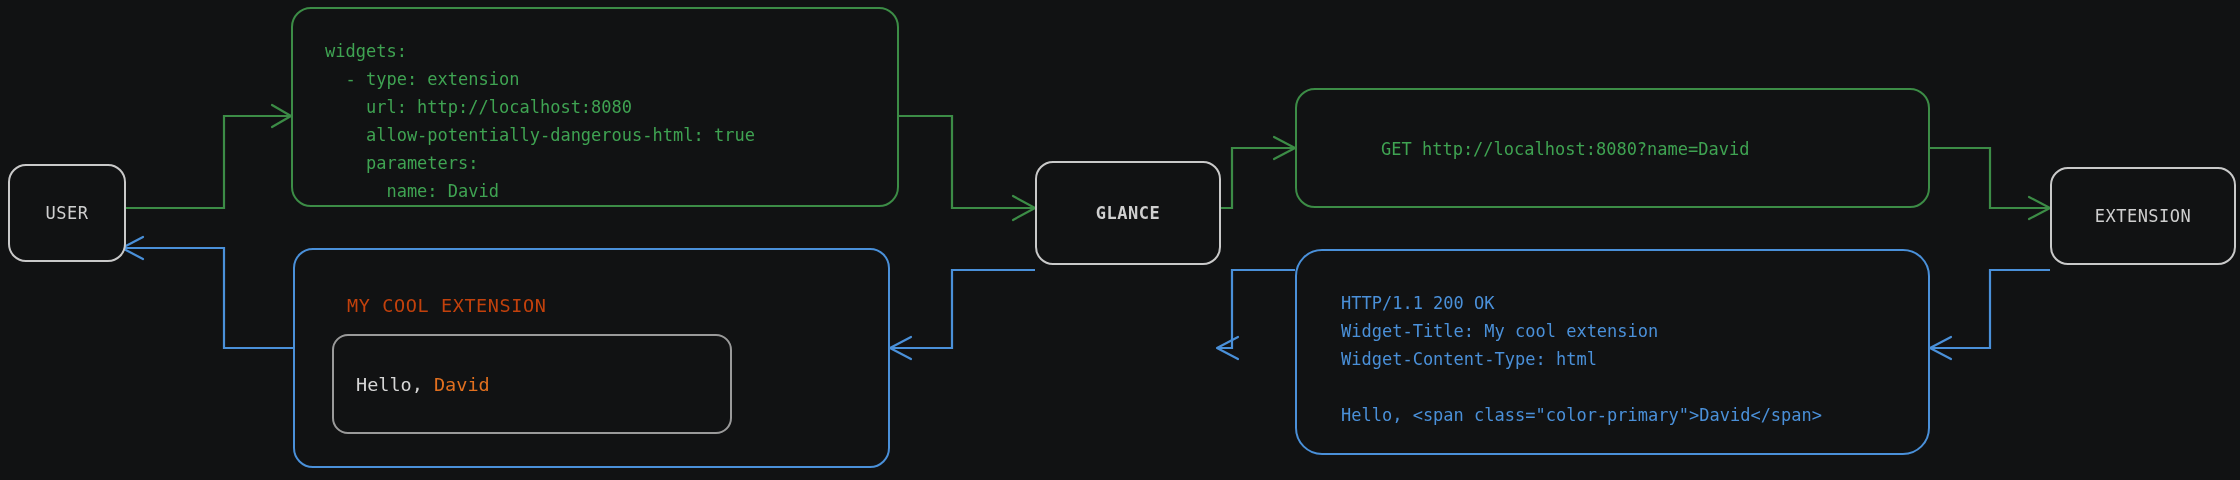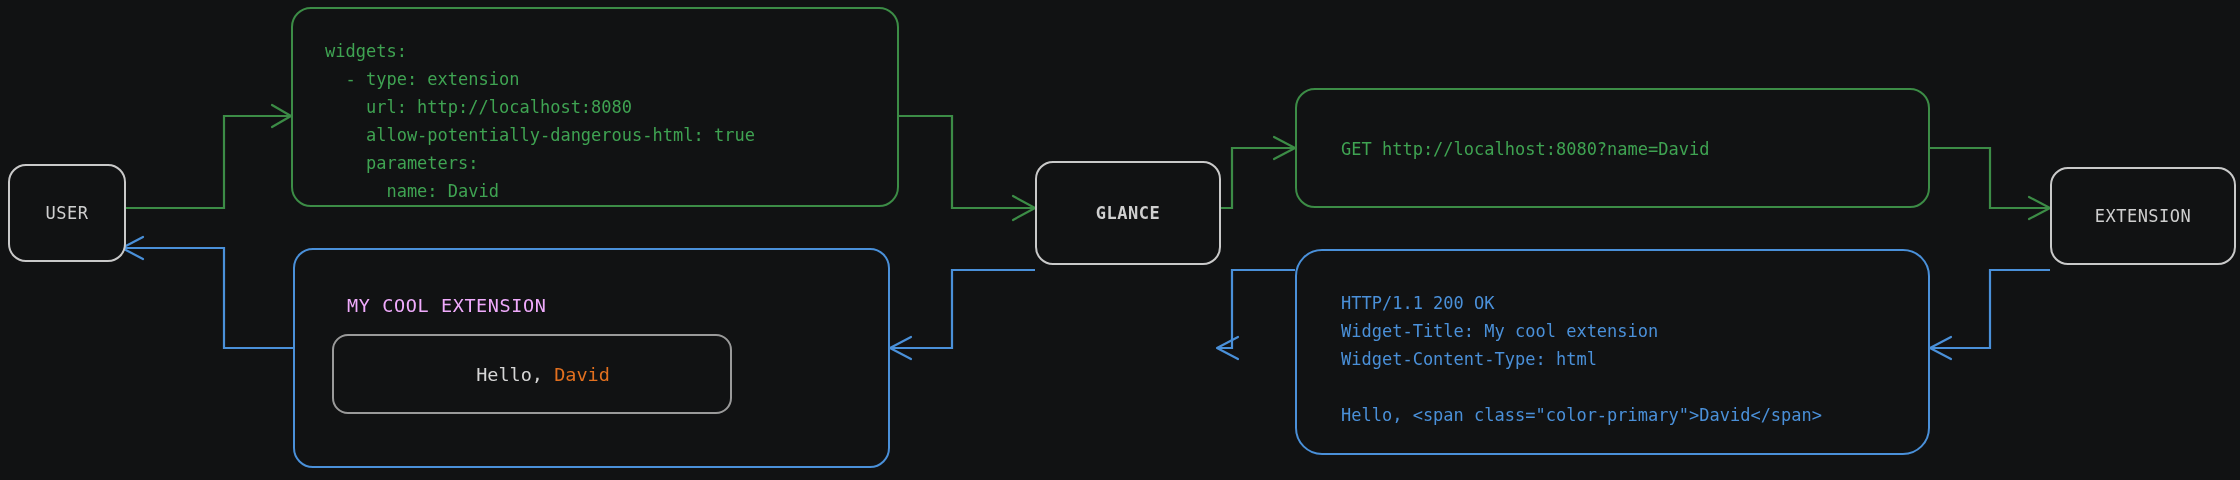--- a/index.html
+++ b/index.html
@@ -62,21 +62,21 @@
     white-space: pre;
     font-family: "DejaVu Sans Mono", "Liberation Mono", monospace;
     font-size: 17px;
     line-height: 28px;
   }
   .code.green { color: #3fa352; }
   .code.blue  { color: #4a90d9; }
 
   
   .widget-title {
-    color: #f0abfc;
+    color: #c2410c;
     font-family: "DejaVu Sans Mono", "Liberation Mono", monospace;
     font-size: 18.5px;
     letter-spacing: 0.6px;
   }
   .widget-card {
     position: absolute;
     border: 2px solid #9a9a9a;
     border-radius: 16px;
     background: #111213;
     box-sizing: border-box;
@@ -138,34 +138,34 @@
   <div class="msgbox green" style="left:291px; top:7px; width:608px; height:200px;">
     <pre class="code green" style="padding:28px 0 0 32px;">widgets:
   - type: extension
     url: http://localhost:8080
     allow-potentially-dangerous-html: true
     parameters:
       name: David</pre>
   </div>
 
   <div class="msgbox green" style="left:1295px; top:88px; width:635px; height:120px;">
-    <pre class="code green" style="padding:45px 0 0 44px;">GET http://localhost:8080?name=David</pre>
+    <pre class="code green" style="padding:45px 0 0 44px;margin-left:40px;">GET http://localhost:8080?name=David</pre>
   </div>
 
   <div class="msgbox blue" style="left:1295px; top:249px; width:635px; height:206px;border-radius:27px;">
     <pre class="code blue" style="padding:38px 0 0 44px;">HTTP/1.1 200 OK
 Widget-Title: My cool extension
 Widget-Content-Type: html
 
 Hello, &lt;span class="color-primary"&gt;David&lt;/span&gt;</pre>
   </div>
 
   <div class="msgbox blue" style="left:293px; top:248px; width:597px; height:220px;">
     <div class="widget-title" style="position:absolute; left:52px; top:45px;">MY COOL EXTENSION</div>
 
-    <div class="widget-card" style="left:37px; top:84px; width:400px; height:80px;justify-content:center;">
+    <div class="widget-card" style="left:37px; top:84px; width:400px; height:100px;">
       <div class="widget-card-text">
         <span>Hello, </span><span class="accent">David</span>
       </div>
     </div>
   </div>
 
 </div>
 
 </body></html>

